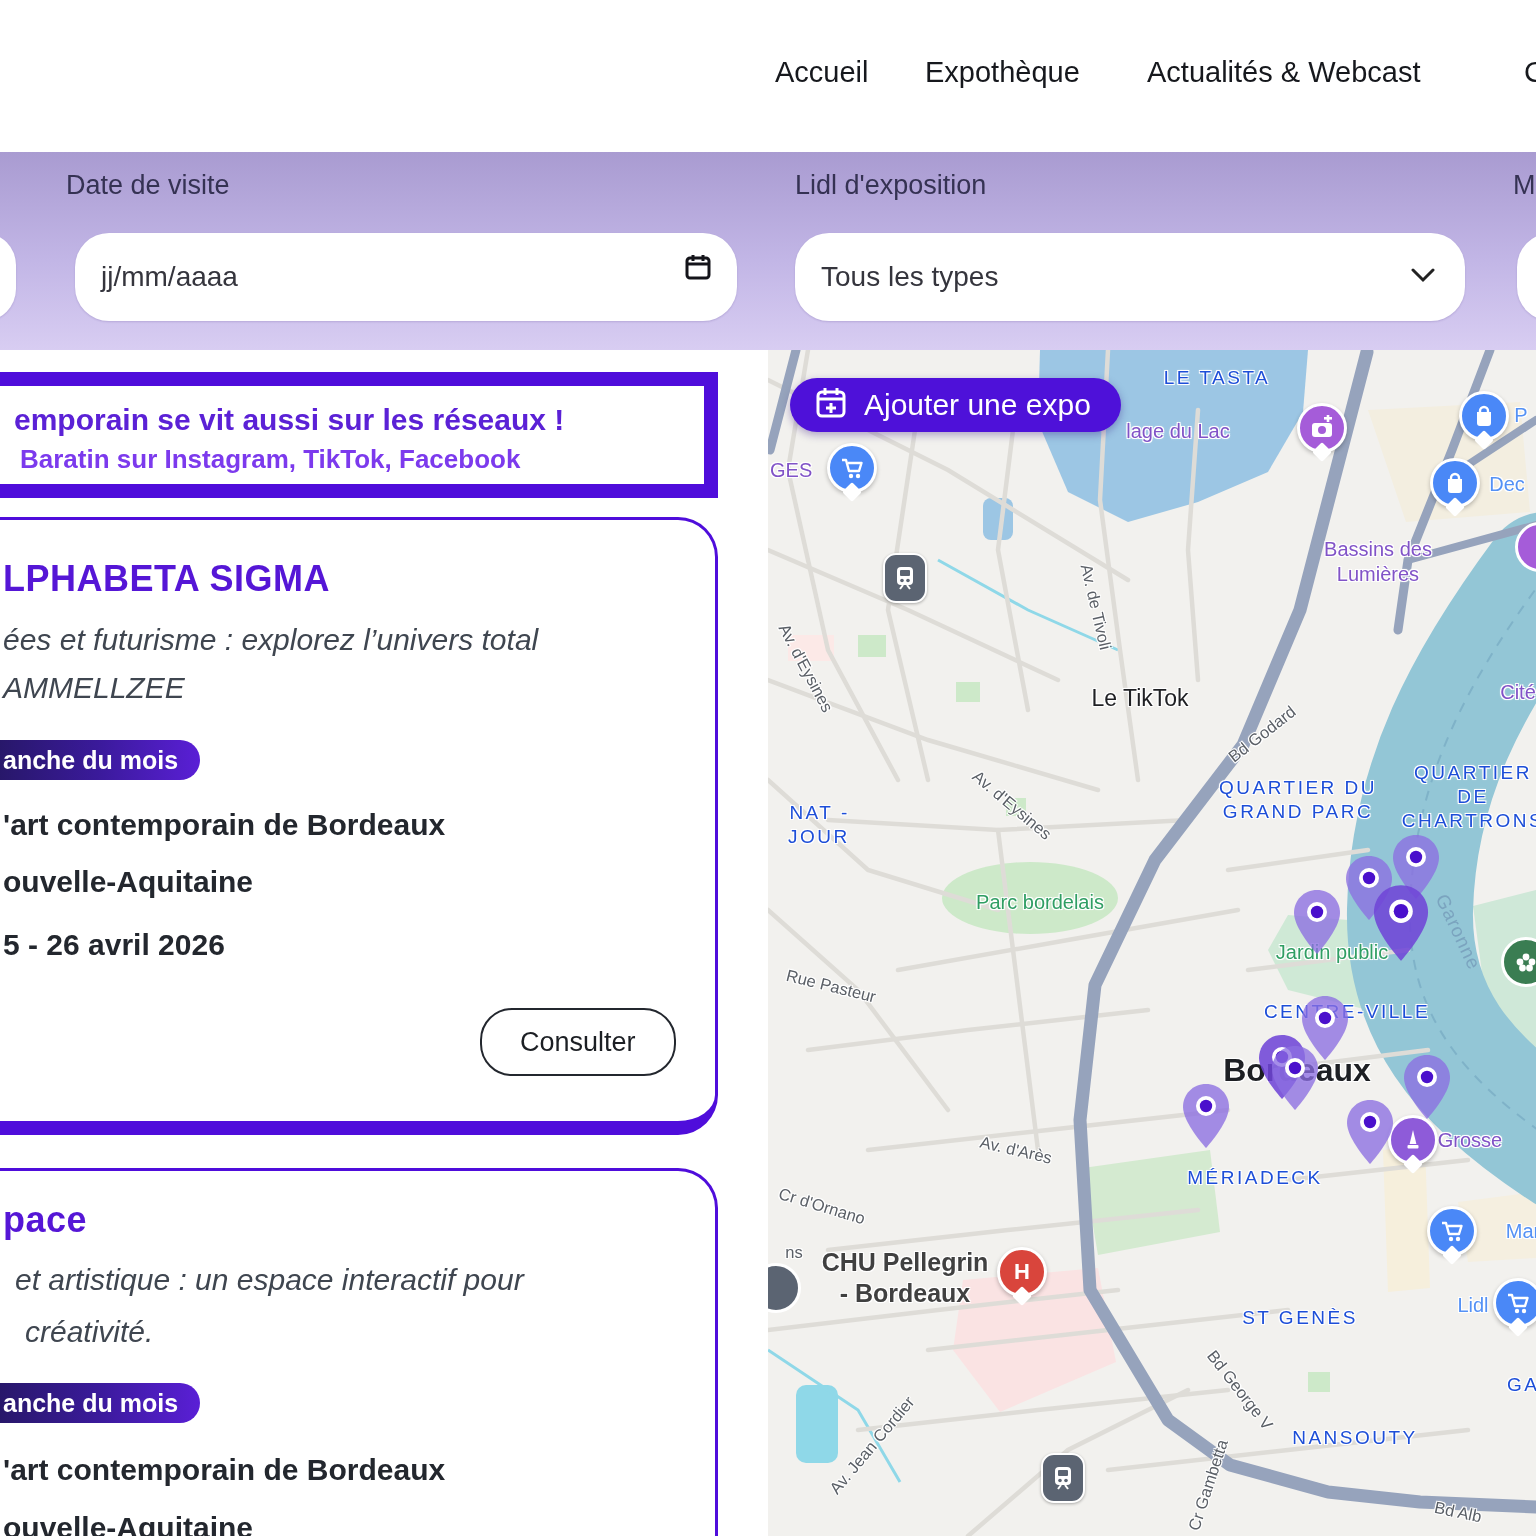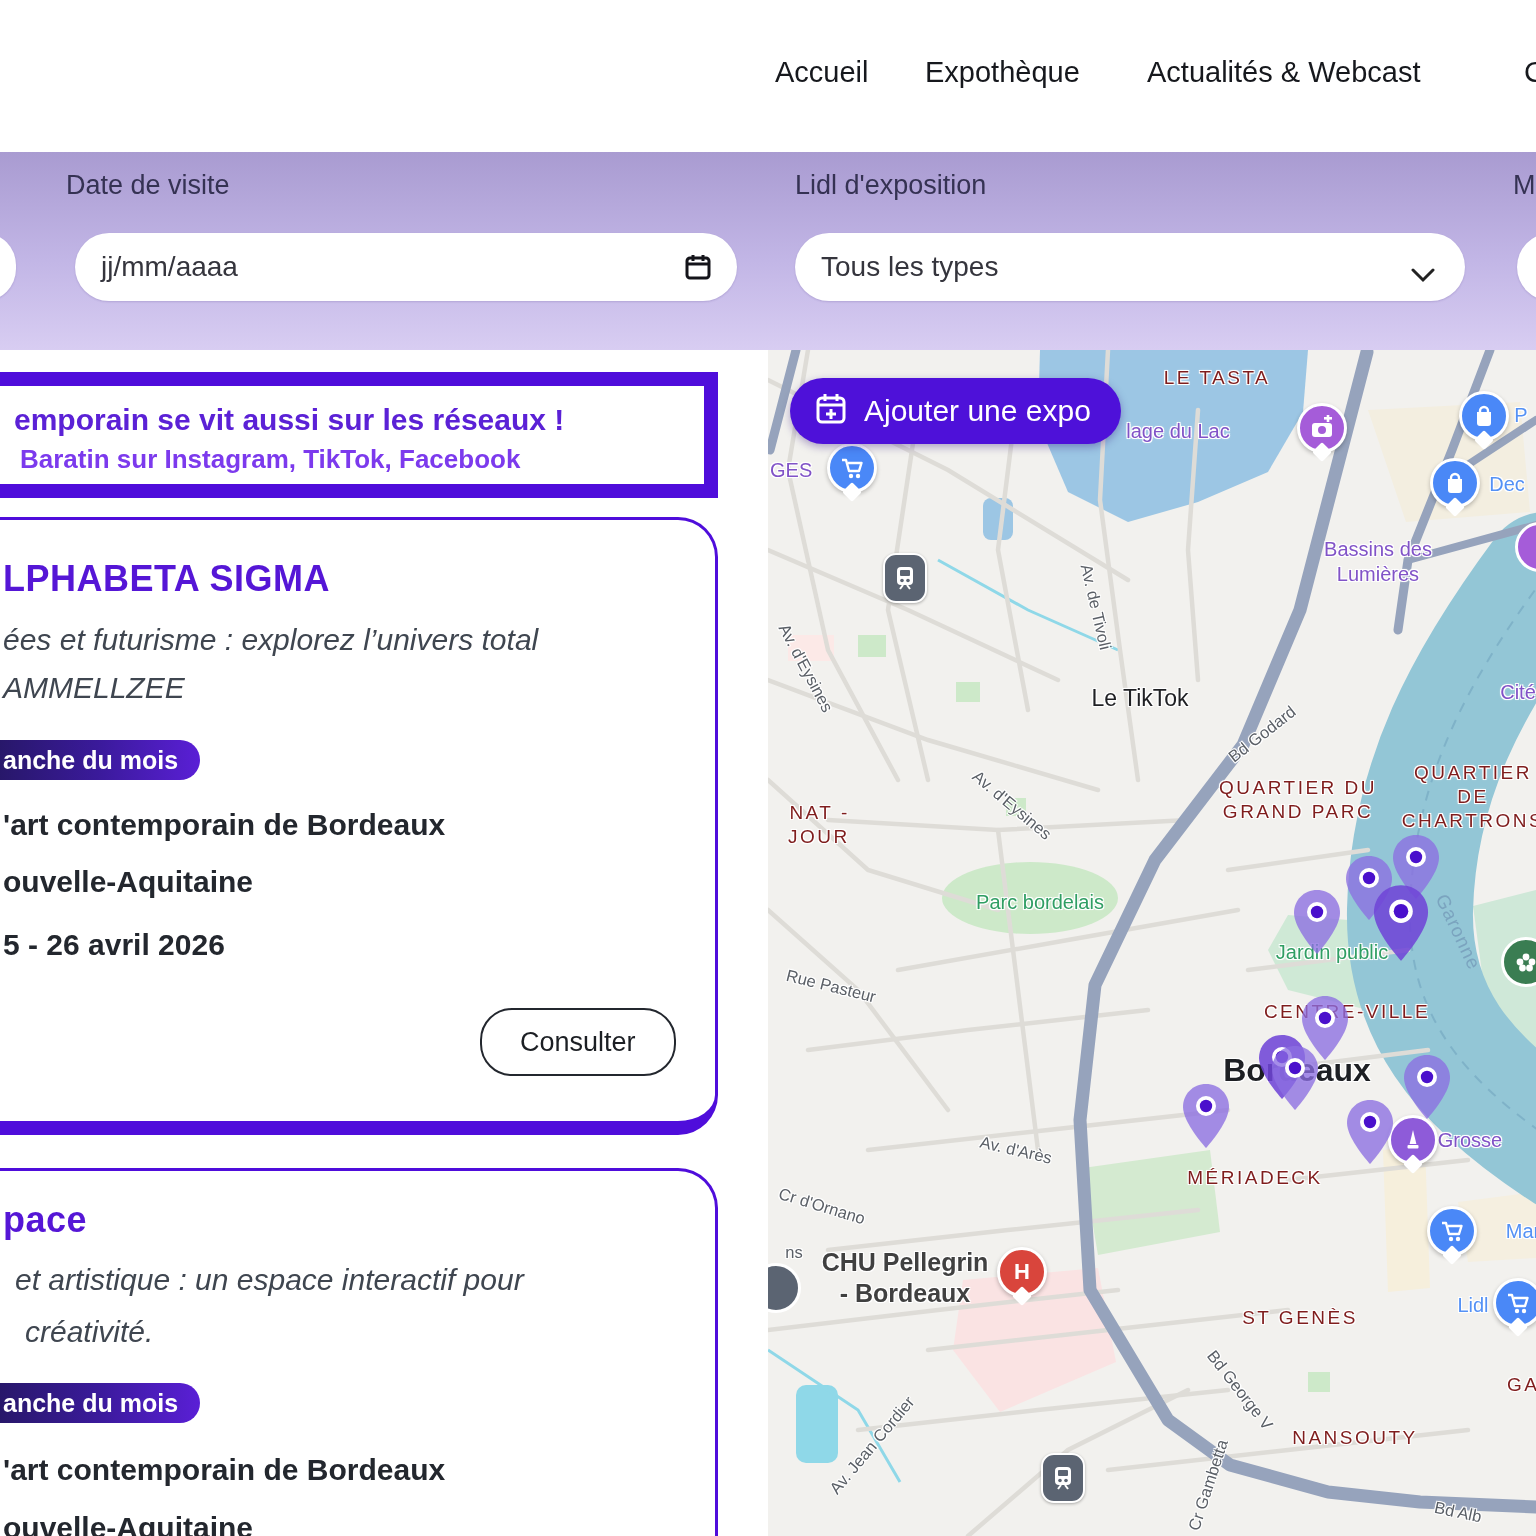--- a/index.html
+++ b/index.html
@@ -8,21 +8,21 @@
   .abs{position:absolute;}
 
   
   #topbar{left:0;top:0;width:1536px;height:152px;background:#fff;}
   .nav-item{top:56px;font-size:29px;font-weight:500;color:#16181d;white-space:nowrap;cursor:pointer;}
 
   
   #filterbar{left:0;top:152px;width:1536px;height:198px;
     background:linear-gradient(180deg,#a99bd1 0%,#c2b6e6 55%,#d8cdf2 100%);}
   .f-label{top:18px;font-size:27px;font-weight:500;color:#353253;}
-  .pill-input{top:81px;height:68px;background:#fff;border-radius:34px;box-shadow:0 1px 2px rgba(60,40,120,.18);
+  .pill-input{top:81px;height:88px;background:#fff;border-radius:34px;box-shadow:0 1px 2px rgba(60,40,120,.18);
     display:flex;align-items:center;font-size:28px;color:#2c2c34;}
   .pill-input .ph{padding-left:26px;color:#35353d;}
 
   
   #leftpanel{left:0;top:350px;width:768px;height:1186px;background:#fff;overflow:hidden;}
   #banner{left:-30px;top:22px;width:748px;height:126px;background:#fff;border:14px solid #4f0ddb;box-sizing:border-box;}
   #banner .b1{position:absolute;left:30px;top:17px;font-size:30px;font-weight:700;color:#5b21d6;white-space:nowrap;}
   #banner .b2{position:absolute;left:36px;top:58px;font-size:26px;font-weight:600;color:#7c3aed;white-space:nowrap;}
 
   .card{left:-40px;width:758px;background:#fff;border:3px solid #4f0ddb;border-bottom:14px solid #4f0ddb;
@@ -36,21 +36,21 @@
   .card-row{position:absolute;font-size:30px;font-weight:700;color:#23272e;white-space:nowrap;}
   .btn-outline{position:absolute;height:64px;padding:0 38px;border:2.5px solid #23272e;border-radius:32px;
          background:#fff;font-size:27px;color:#1c1f24;display:flex;align-items:center;cursor:pointer;}
 
   
   #map{left:768px;top:350px;width:768px;height:1186px;background:#f2f1ee;overflow:hidden;cursor:grab;}
   #map svg.base{position:absolute;left:0;top:0;}
   .ml{position:absolute;transform:translate(-50%,-50%);white-space:pre-line;text-align:center;line-height:1.25;
       text-shadow:-1px -1px 0 #fff,1px -1px 0 #fff,-1px 1px 0 #fff,1px 1px 0 #fff,0 0 3px #fff;pointer-events:none;}
   .mll{transform:translateY(-50%);text-align:left;}
-  .lab-district{font-size:19px;letter-spacing:2.5px;font-weight:500;color:#7f1d1d;padding-left:20px;}
+  .lab-district{font-size:19px;letter-spacing:2.5px;font-weight:500;color:#1d4ed8;padding-left:20px;}
   .lab-city{font-size:23px;font-weight:500;color:#202124;}
   .lab-bigcity{font-size:32px;font-weight:700;color:#1d1f23;}
   .lab-street{font-size:16.5px;color:#5a5f66;}
   .lab-water{font-size:19px;letter-spacing:1px;font-weight:500;color:#7ba4bf;}
   .lab-purple{font-size:20px;font-weight:500;color:#8153c7;}
   .lab-blue{font-size:20px;font-weight:500;color:#5491f5;}
   .lab-green{font-size:20px;font-weight:500;color:#2f9e63;}
   .lab-red{font-size:20px;font-weight:700;color:#404040;}
 
   .poi{position:absolute;width:44px;height:44px;border-radius:50%;border:3px solid #fff;
@@ -64,21 +64,21 @@
   .poi-mon{background:#8e5bd9;}
   .poi-greenflower{background:#3a7d52;}
   .poi-plain{box-shadow:none;}
   .poi-plain::after{display:none;}
   .station{position:absolute;width:40px;height:46px;border-radius:13px;background:#5b6472;border:2.5px solid #fff;
        transform:translate(-50%,-50%);display:flex;align-items:center;justify-content:center;
        box-shadow:0 1px 3px rgba(0,0,0,.3);cursor:pointer;}
   .pin{position:absolute;cursor:pointer;}
   .hosp-h{color:#fff;font-weight:800;font-size:22px;font-family:"Liberation Sans",sans-serif;}
 
-  #addexpo{left:22px;top:28px;height:66px;padding:0 30px 0 24px;background:#4e11d9;border-radius:33px;
+  #addexpo{left:22px;top:28px;height:54px;padding:0 30px 0 24px;background:#4e11d9;border-radius:33px;
       display:flex;align-items:center;gap:16px;color:#fff;font-size:30px;font-weight:500;cursor:pointer;
       box-shadow:0 3px 8px rgba(40,10,120,.35);z-index:20;white-space:nowrap;}
 </style>
 </head>
 <body>
 
 <div id="topbar" class="abs">
   <div class="abs nav-item" style="left:775px">Accueil</div>
   <div class="abs nav-item" style="left:925px">Expothèque</div>
   <div class="abs nav-item" style="left:1147px">Actualités &amp; Webcast</div>

